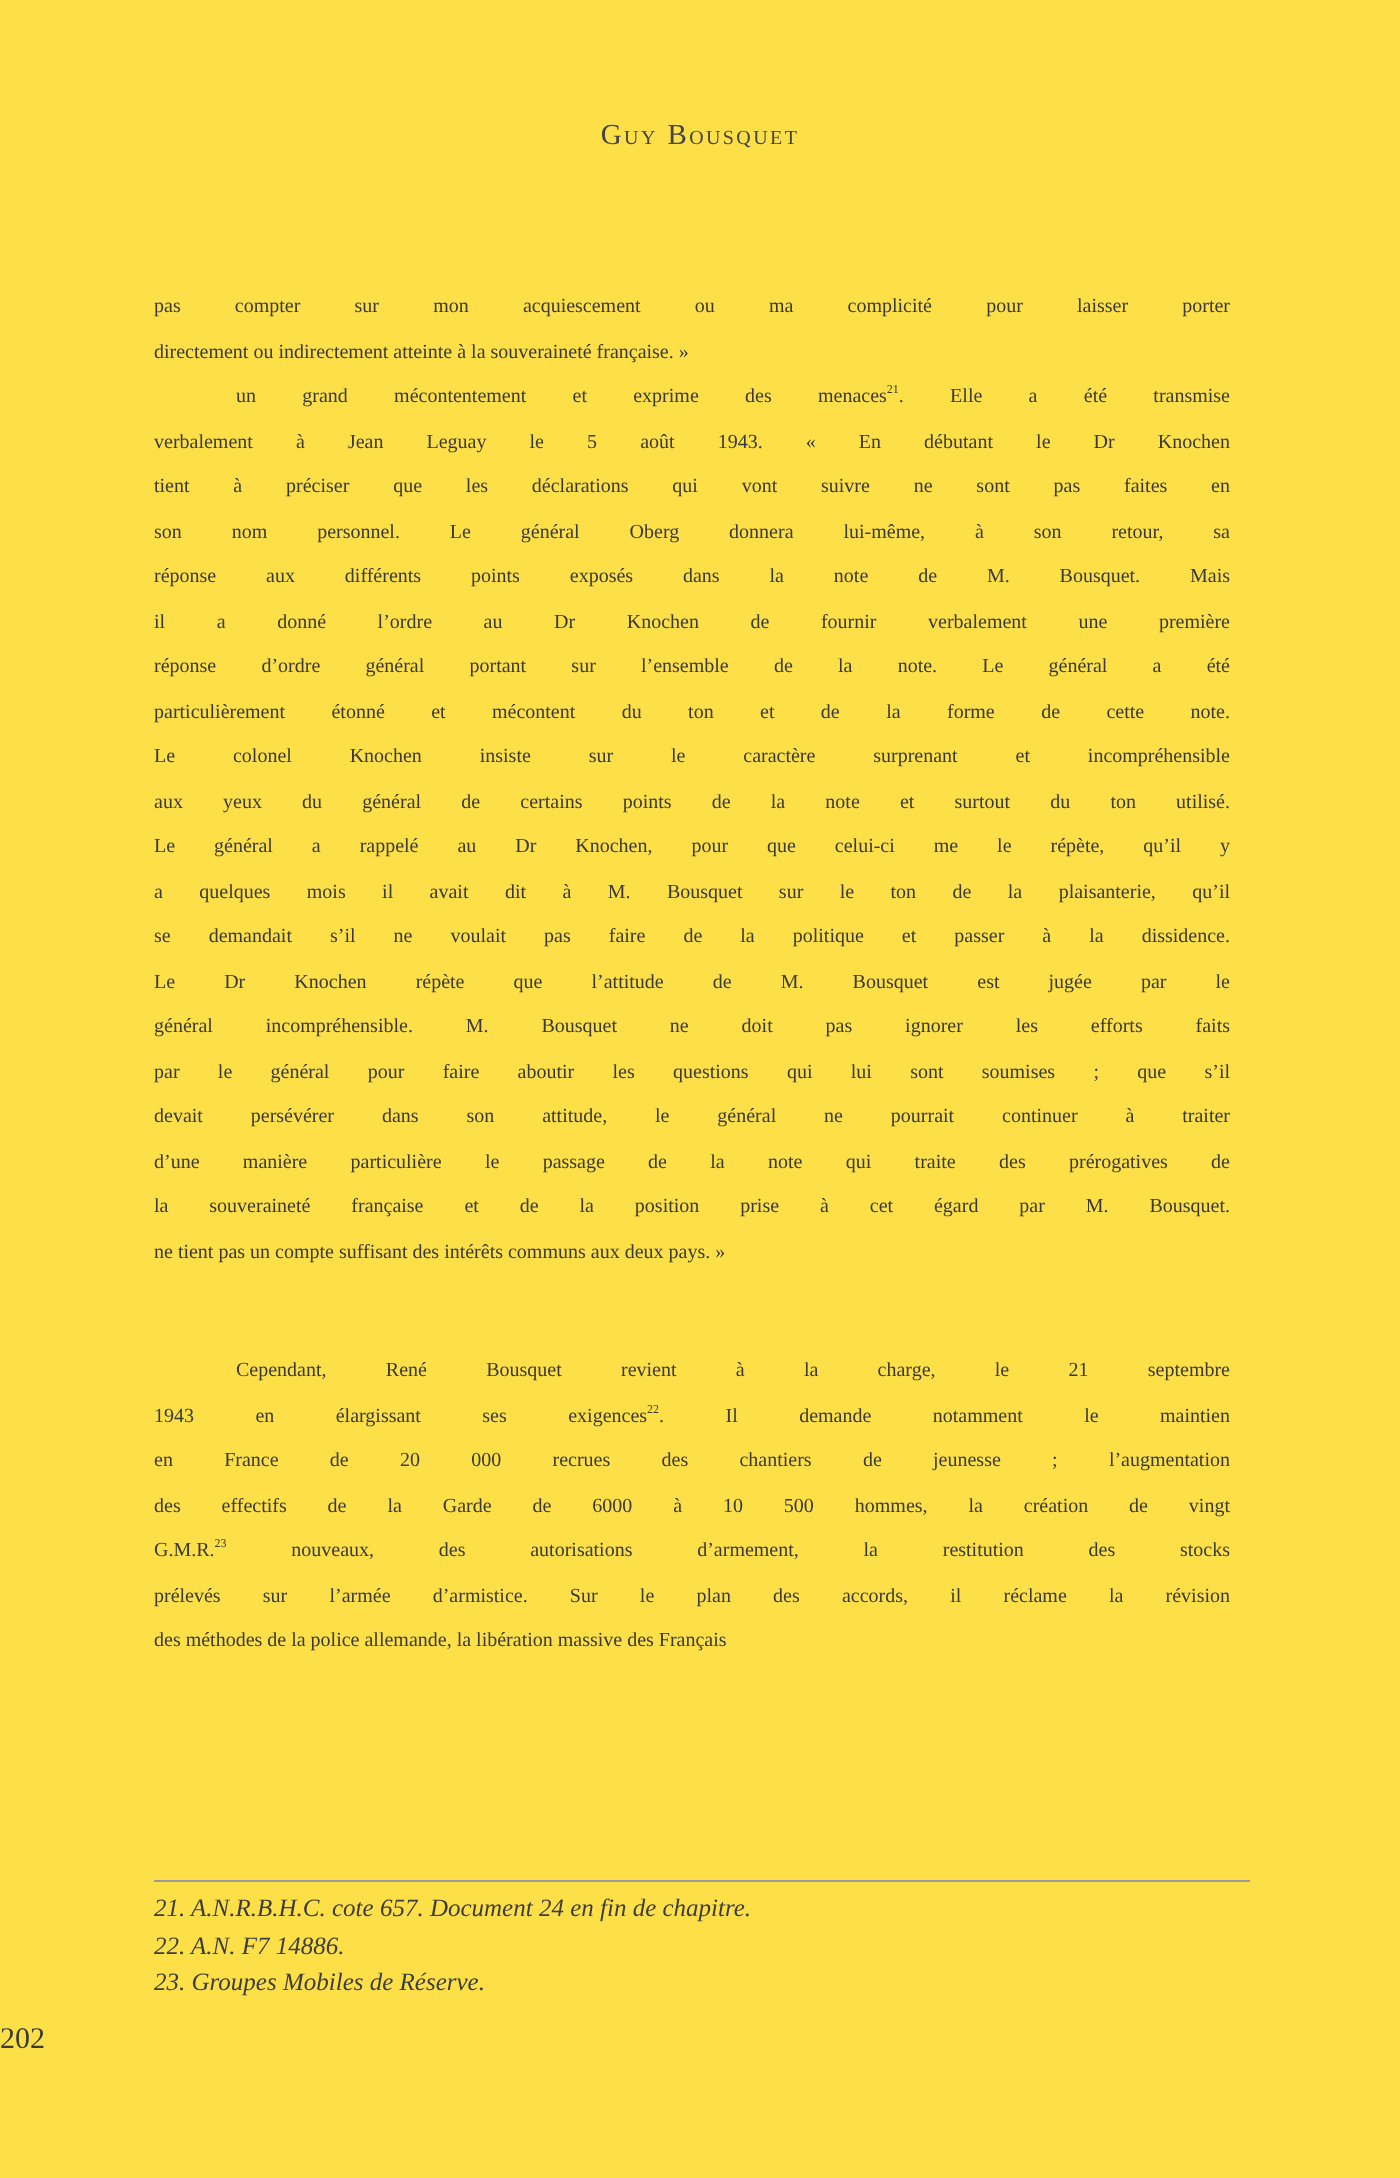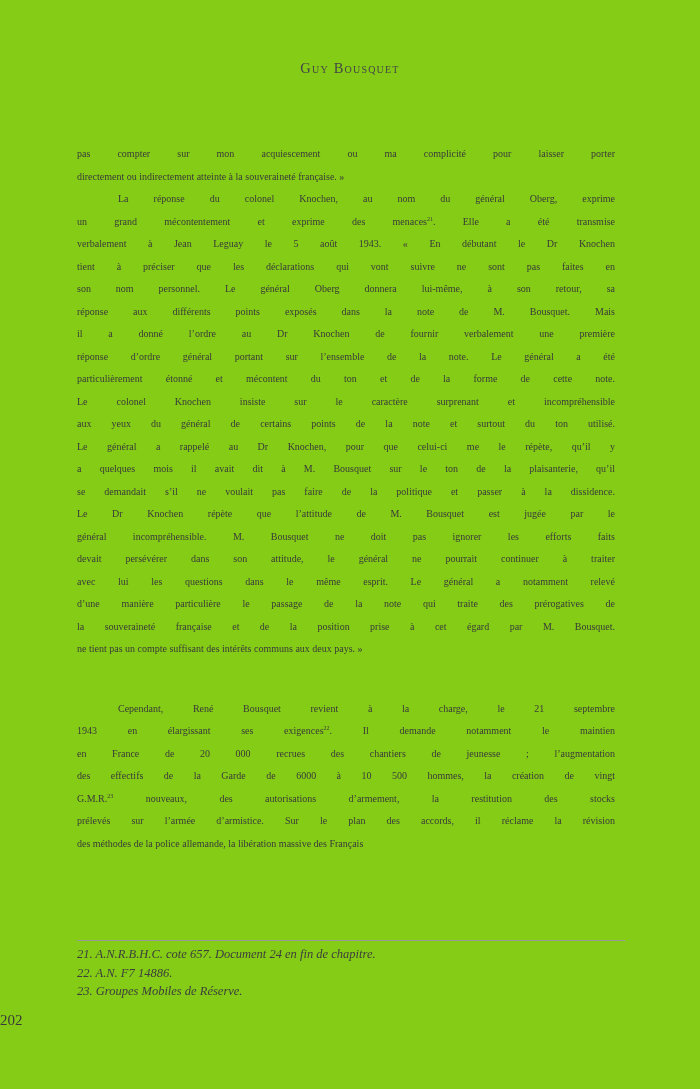--- a/index.html
+++ b/index.html
@@ -4,21 +4,21 @@
 <style>
   html, body {
     margin: 0;
     padding: 0;
     background: #ffffff;
   }
   .sheet {
     position: relative;
     width: 700px;
     height: 1089px;
-    background: #84cc16;
+    background: #fde047;
     font-family: "Liberation Serif", serif;
     color: #3a3a3a;
     overflow: hidden;
   }
   .running-head {
     position: absolute;
     top: 60px;
     left: 8px;
     width: 684px;
     text-align: center;
@@ -86,38 +86,37 @@
 <div class="sheet">
 
   <div class="running-head">Guy Bousquet</div>
 
   <div class="body-text">
       <div class="para">
         <div class="ln">pas compter sur mon acquiescement ou ma complicité pour laisser porter</div>
         <div class="ln last">directement ou indirectement atteinte à la souveraineté française. »</div>
       </div>
       <div class="para indent">
-        <div class="ln">La réponse du colonel Knochen, au nom du général Oberg, exprime</div>
         <div class="ln">un grand mécontentement et exprime des menaces<sup>21</sup>. Elle a été transmise</div>
         <div class="ln">verbalement à Jean Leguay le 5 août 1943. « En débutant le Dr Knochen</div>
         <div class="ln">tient à préciser que les déclarations qui vont suivre ne sont pas faites en</div>
         <div class="ln">son nom personnel. Le général Oberg donnera lui-même, à son retour, sa</div>
         <div class="ln">réponse aux différents points exposés dans la note de M. Bousquet. Mais</div>
         <div class="ln">il a donné l’ordre au Dr Knochen de fournir verbalement une première</div>
         <div class="ln">réponse d’ordre général portant sur l’ensemble de la note. Le général a été</div>
         <div class="ln">particulièrement étonné et mécontent du ton et de la forme de cette note.</div>
         <div class="ln">Le colonel Knochen insiste sur le caractère surprenant et incompréhensible</div>
         <div class="ln">aux yeux du général de certains points de la note et surtout du ton utilisé.</div>
         <div class="ln">Le général a rappelé au Dr Knochen, pour que celui-ci me le répète, qu’il y</div>
         <div class="ln">a quelques mois il avait dit à M. Bousquet sur le ton de la plaisanterie, qu’il</div>
         <div class="ln">se demandait s’il ne voulait pas faire de la politique et passer à la dissidence.</div>
         <div class="ln">Le Dr Knochen répète que l’attitude de M. Bousquet est jugée par le</div>
         <div class="ln">général incompréhensible. M. Bousquet ne doit pas ignorer les efforts faits</div>
+        <div class="ln">par le général pour faire aboutir les questions qui lui sont soumises ; que s’il</div>
         <div class="ln">devait persévérer dans son attitude, le général ne pourrait continuer à traiter</div>
-        <div class="ln">avec lui les questions dans le même esprit. Le général a notamment relevé</div>
         <div class="ln">d’une manière particulière le passage de la note qui traite des prérogatives de</div>
         <div class="ln">la souveraineté française et de la position prise à cet égard par M. Bousquet.</div>
         <div class="ln last">ne tient pas un compte suffisant des intérêts communs aux deux pays. »</div>
       </div>
       <div class="para indent space-before">
         <div class="ln">Cependant, René Bousquet revient à la charge, le 21 septembre</div>
         <div class="ln">1943 en élargissant ses exigences<sup>22</sup>. Il demande notamment le maintien</div>
         <div class="ln">en France de 20 000 recrues des chantiers de jeunesse ; l’augmentation</div>
         <div class="ln">des effectifs de la Garde de 6000 à 10 500 hommes, la création de vingt</div>
         <div class="ln">G.M.R.<sup>23</sup> nouveaux, des autorisations d’armement, la restitution des stocks</div>

